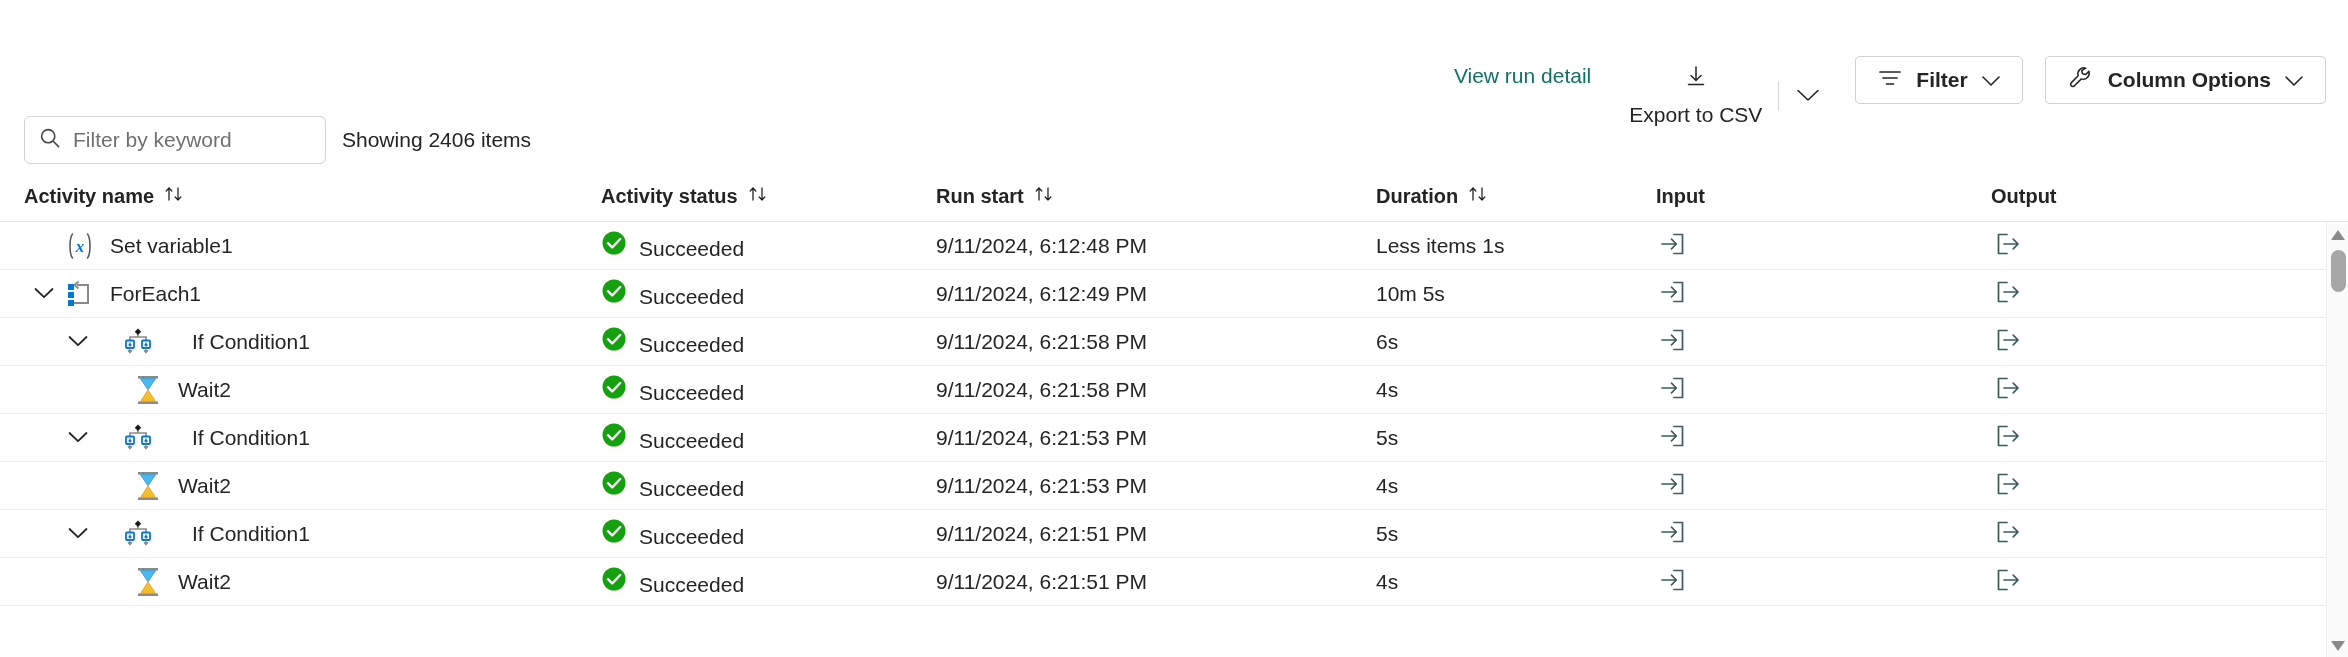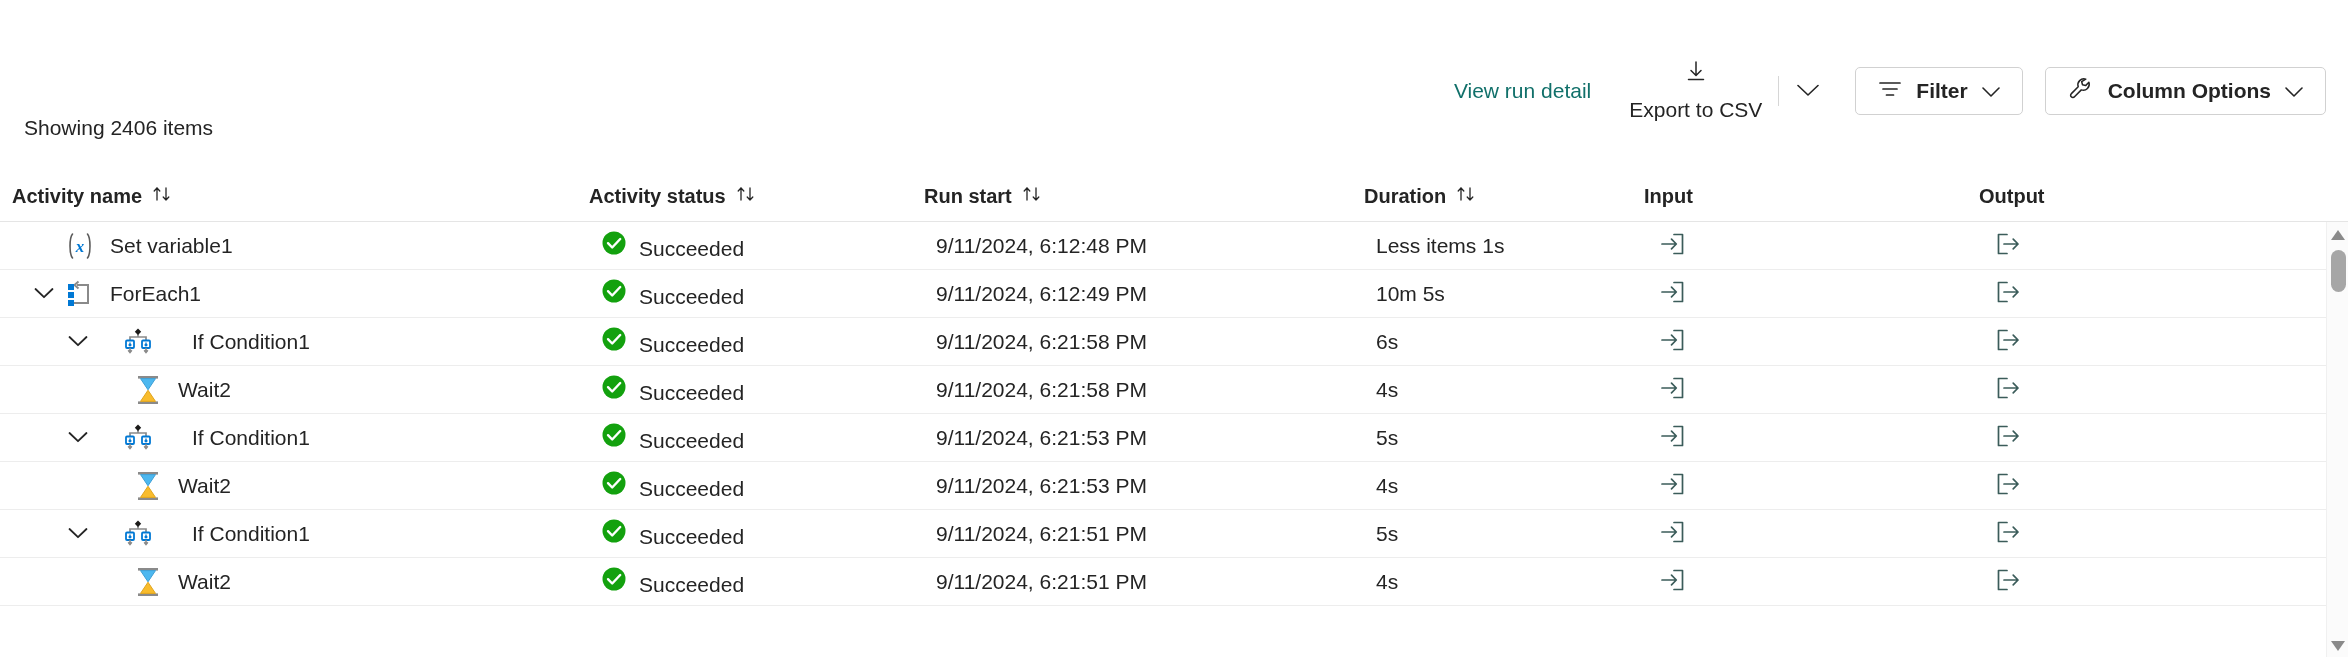--- a/index.html
+++ b/index.html
@@ -45,24 +45,24 @@
     align-items: center;
     justify-content: center;
     background: none;
     border: none;
     cursor: pointer;
   }
 
   
   .command-bar {
     position: absolute;
-    top: 64px;
+    top: 56px;
     right: 22px;
     display: flex;
-    align-items: center;
+    align-items: flex-start;
     gap: 0px;
     height: 54px;
   }
   .link-btn {
     font-size: 21px;
     color: #11706a;
     background: none;
     border: none;
     cursor: pointer;
     padding: 8px 12px;
@@ -160,21 +160,21 @@
     position: absolute;
     top: 172px;
     left: 0;
     right: 0;
     bottom: 0;
   }
   .col-head-row {
     display: flex;
     align-items: center;
     height: 50px;
-    padding-left: 12px;
+    padding-left: 24px;
     border-bottom: 1px solid #e5e5e5;
   }
   .col-head {
     display: flex;
     align-items: center;
     gap: 10px;
     font-size: 20px;
     font-weight: 700;
     color: #242424;
     cursor: pointer;
@@ -314,20 +314,29 @@
       <span class="label">Column Options</span>
       <span>
         <svg width="18" height="12" viewBox="0 0 18 12">
             <path d="M1 2l8 8 8-8" fill="none" stroke="#242424" stroke-width="1.6" stroke-linecap="round" stroke-linejoin="round"></path>
           </svg>
       </span>
     </button>
   </div>
 
   <div class="filter-row">
+    <div class="search-box">
+      <span>
+        <svg width="22" height="22" viewBox="0 0 22 22">
+            <circle cx="9.2" cy="9.2" r="6.6" fill="none" stroke="#484644" stroke-width="1.6"></circle>
+            <path d="M14.2 14.2l5.4 5.4" stroke="#484644" stroke-width="1.6" stroke-linecap="round"></path>
+          </svg>
+      </span>
+      <input type="text" placeholder="Filter by keyword" style="">
+    </div>
     <div class="showing-count">Showing 2406 items</div>
   </div>
 
   <div class="table-wrap">
 
     <div class="col-head-row">
       <div class="cell c-head-name">
         <div class="col-head">
           <span>Activity name</span>
           <span>

